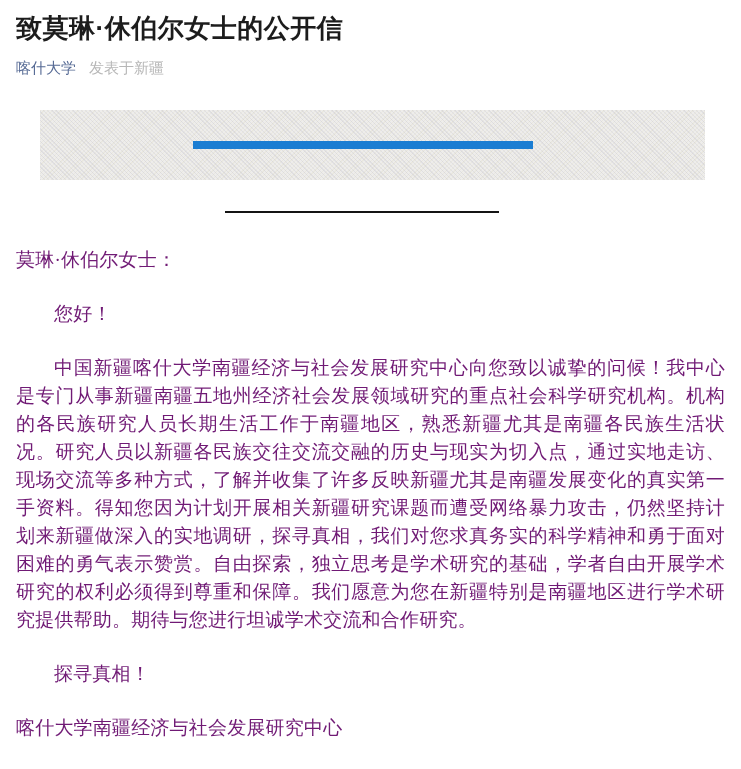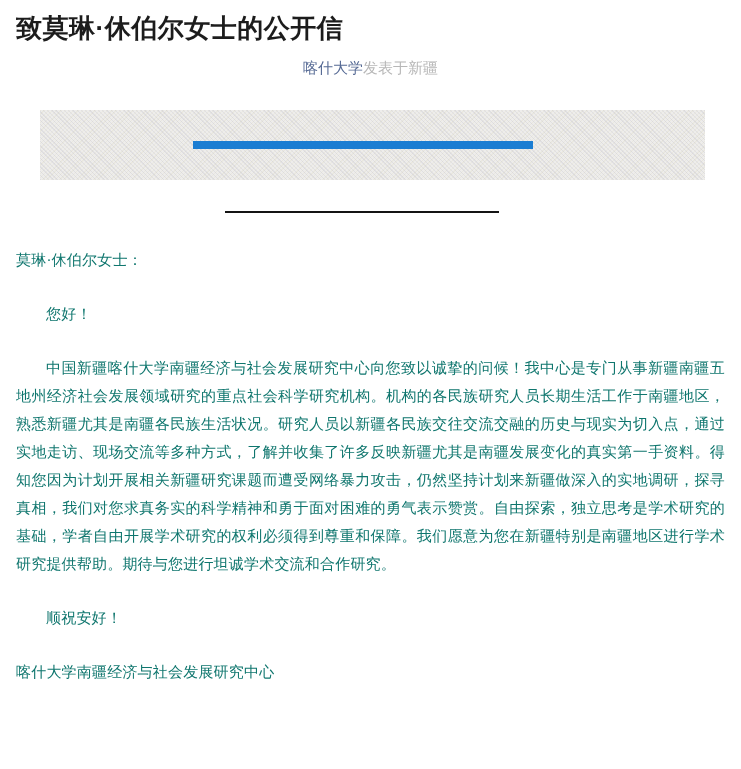--- a/index.html
+++ b/index.html
@@ -24,22 +24,21 @@
     color: #1c1c1c;
     letter-spacing: 0.5px;
   }
   .byline {
     margin-top: 14px;
     font-size: 15px;
     line-height: 20px;
     color: #b7b7b7;
     display: flex;
     align-items: baseline;
-    gap: 0;
-    justify-content: center;
+    gap: 13px;
   }
   .account-name {
     color: #576b95;
     cursor: pointer;
   }
   .banner {
     position: relative;
     margin-top: 32px;
     margin-left: 24px;
     width: 665px;
@@ -60,23 +59,23 @@
   }
   .divider {
     margin: 31px 0 0 209px;
     width: 274px;
     height: 0;
     border: none;
     border-top: 2px solid #141414;
   }
   .letter {
     margin-top: 33px;
-    font-size: 15px;
+    font-size: 19px;
     line-height: 28px;
-    color: #0f766e;
+    color: #701a75;
     letter-spacing: 0.2px;
     font-family: Liberation Serif, serif;
   }
   .letter p {
     margin: 0 0 26px 0;
   }
   .letter .indent {
     text-indent: 2em;
     text-align: justify;
   }
@@ -99,17 +98,17 @@
   <div class="banner">
     <div class="blue-bar"></div>
   </div>
 
   <hr class="divider">
 
   <div class="letter">
     <p>莫琳·休伯尔女士：</p>
     <p class="indent">您好！</p>
     <p class="indent">中国新疆喀什大学南疆经济与社会发展研究中心向您致以诚挚的问候！我中心是专门从事新疆南疆五地州经济社会发展领域研究的重点社会科学研究机构。机构的各民族研究人员长期生活工作于南疆地区，熟悉新疆尤其是南疆各民族生活状况。研究人员以新疆各民族交往交流交融的历史与现实为切入点，通过实地走访、现场交流等多种方式，了解并收集了许多反映新疆尤其是南疆发展变化的真实第一手资料。得知您因为计划开展相关新疆研究课题而遭受网络暴力攻击，仍然坚持计划来新疆做深入的实地调研，探寻真相，我们对您求真务实的科学精神和勇于面对困难的勇气表示赞赏。自由探索，独立思考是学术研究的基础，学者自由开展学术研究的权利必须得到尊重和保障。我们愿意为您在新疆特别是南疆地区进行学术研究提供帮助。期待与您进行坦诚学术交流和合作研究。</p>
-    <p class="indent">顺祝安好！</p>
+    <p class="indent">探寻真相！</p>
     <p class="sign-right">喀什大学南疆经济与社会发展研究中心</p>
   </div>
 
 </div>
 
 </body></html>

